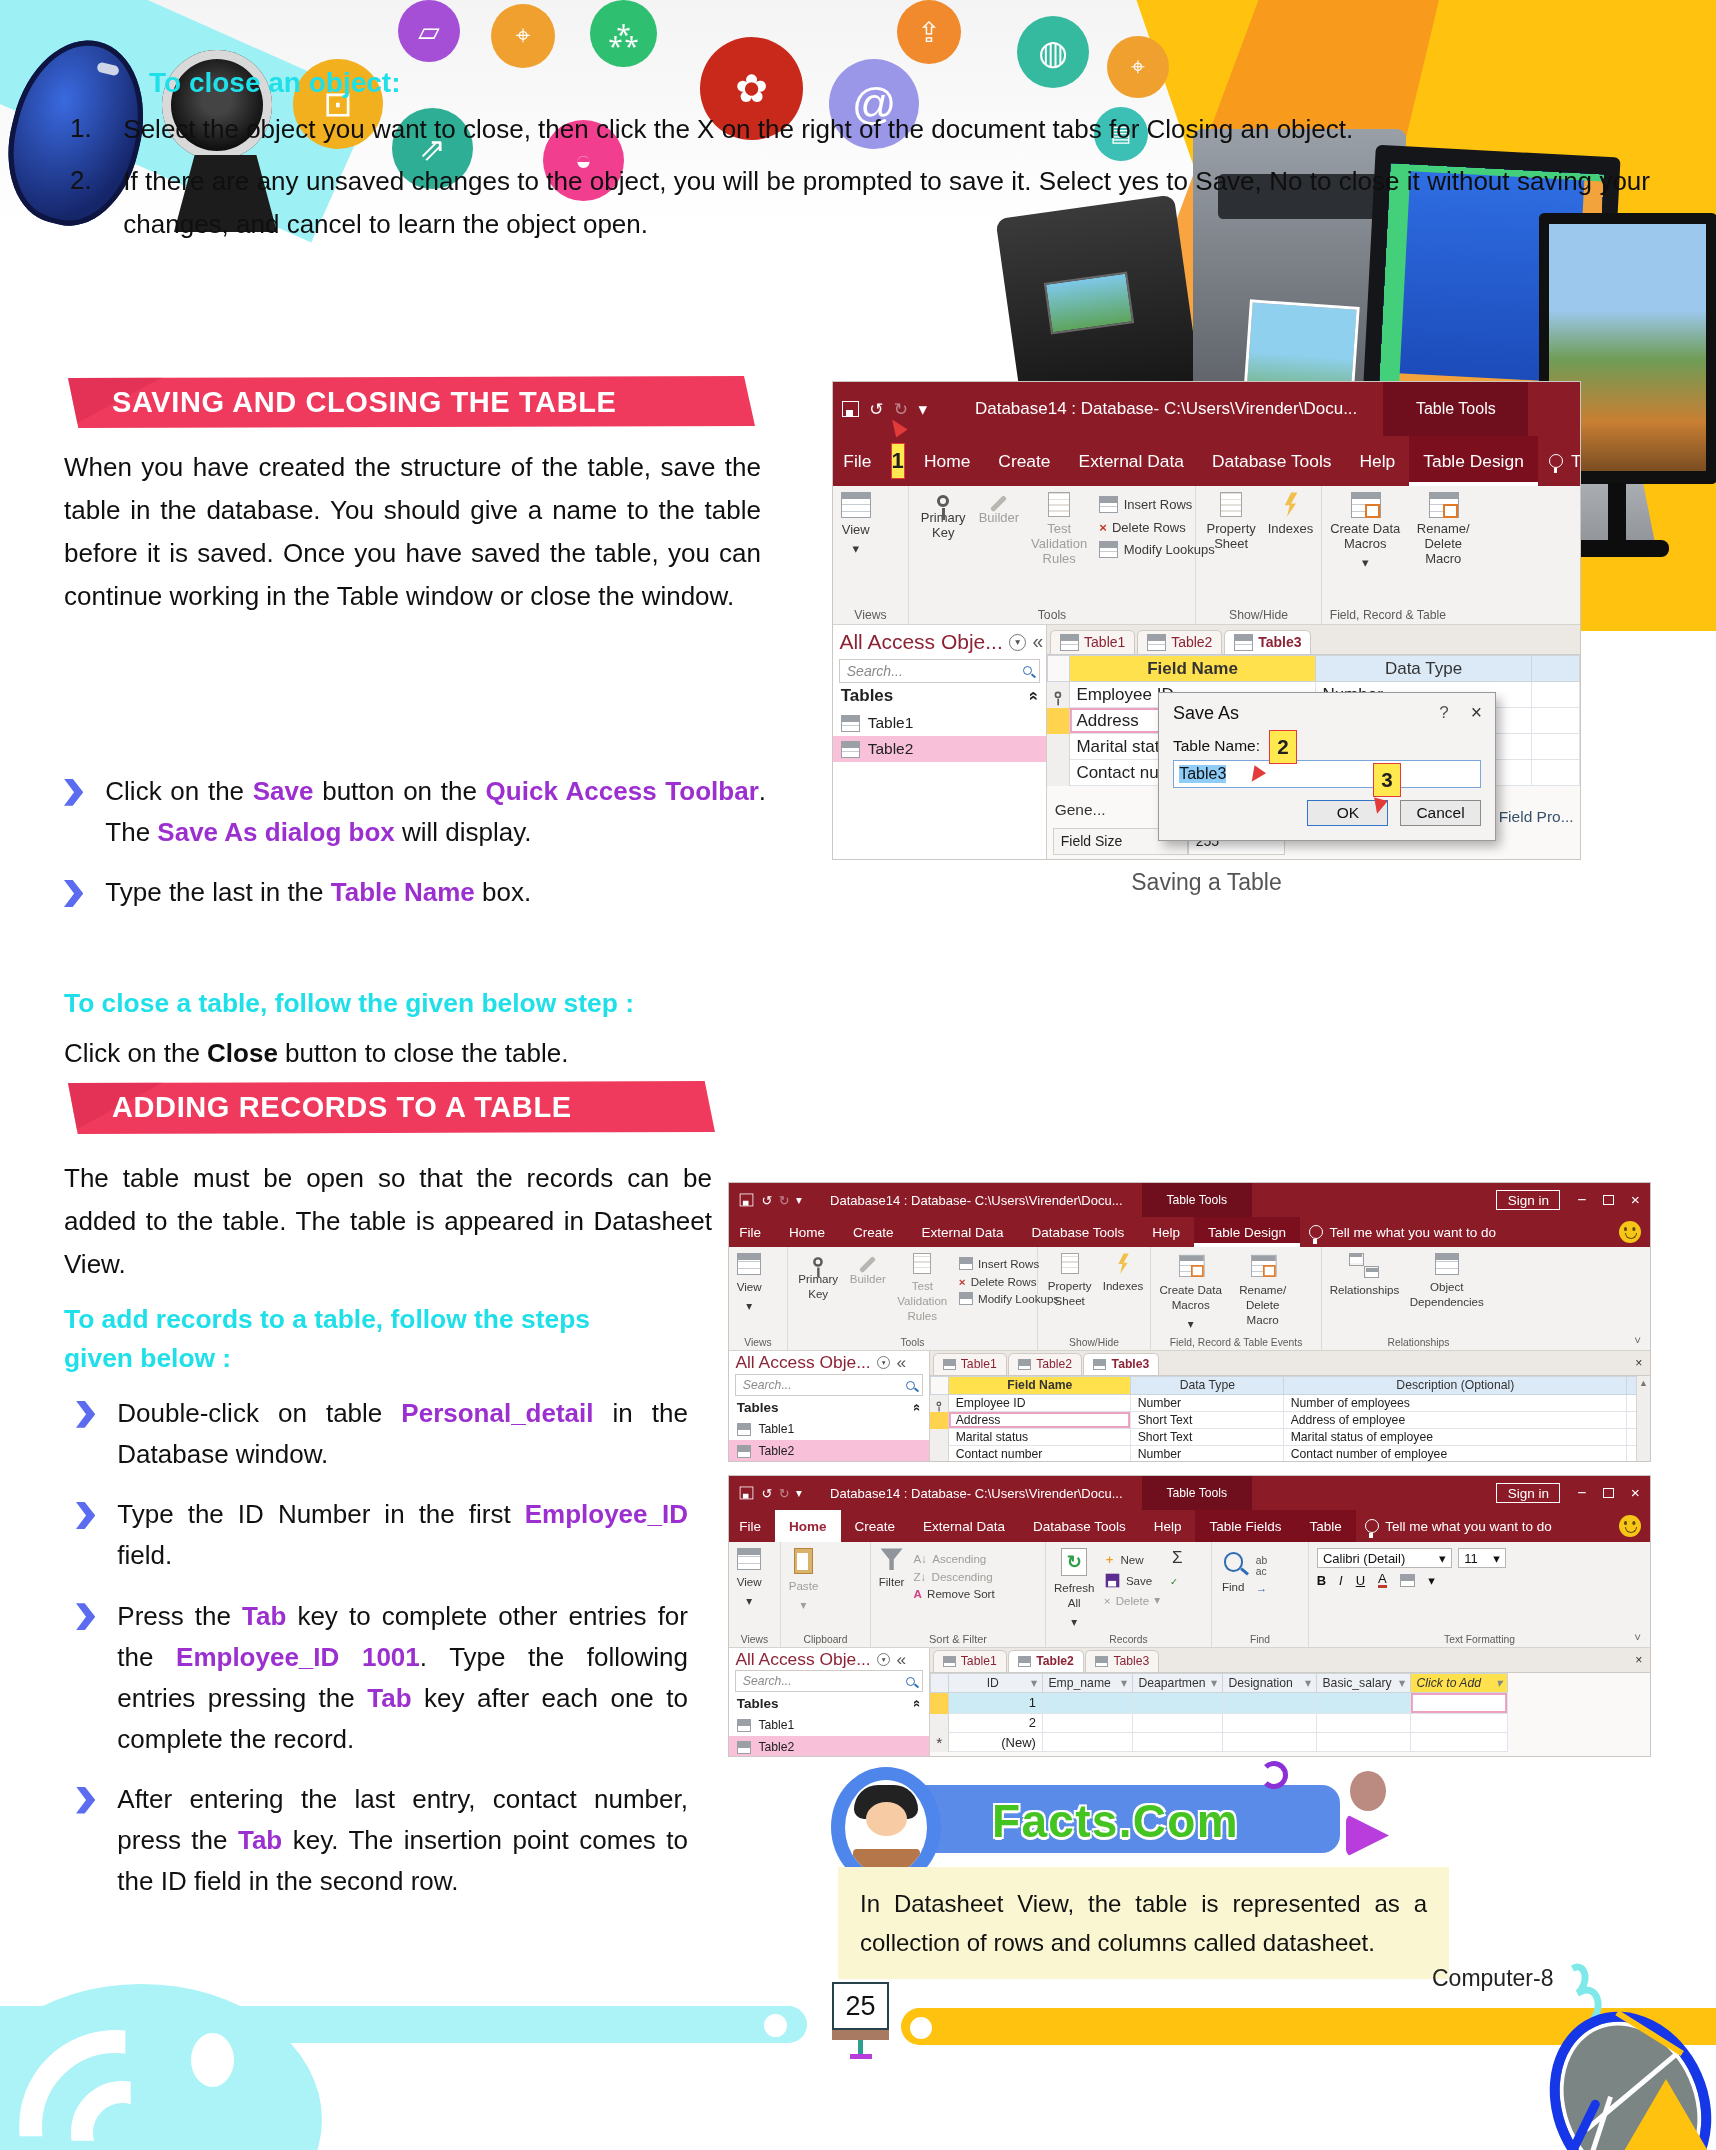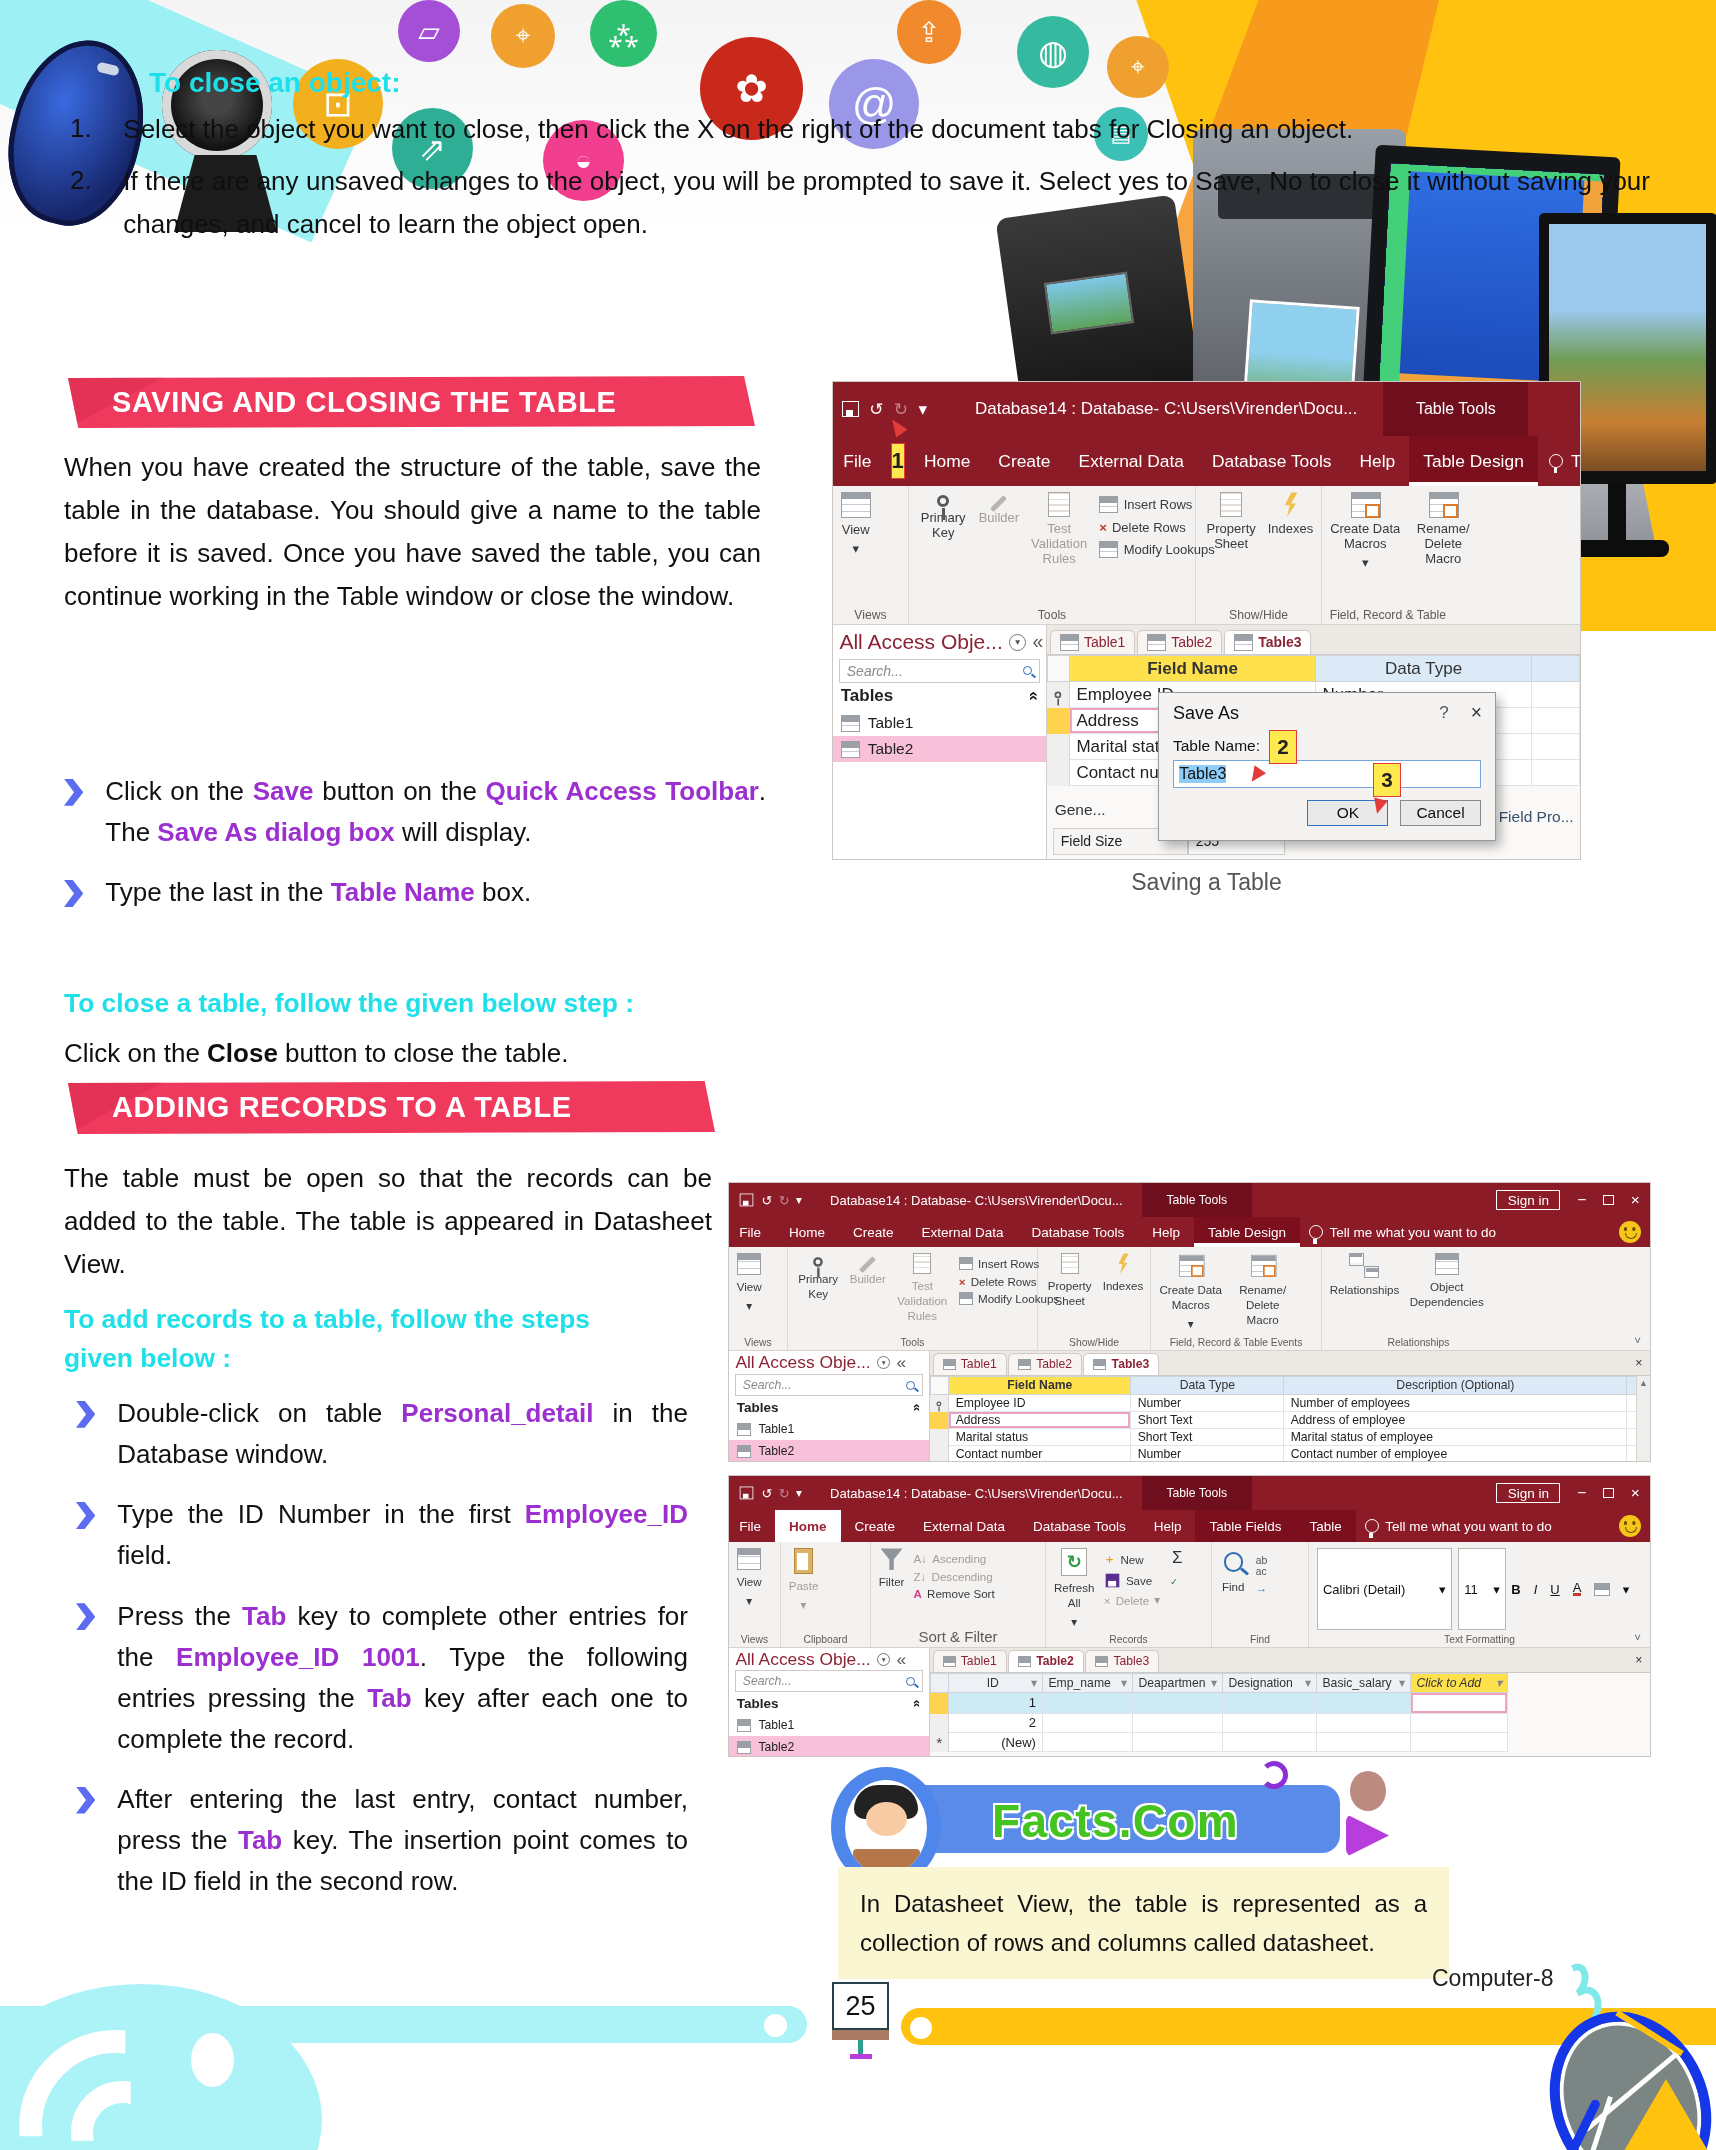--- a/index.html
+++ b/index.html
@@ -690,21 +690,21 @@
             </div>
           <div class="srow gray" style="font-size:11.6px">
               <span>Z↓</span>
               <span>Descending</span>
             </div>
           <div class="srow" style="font-size:11.6px">
               <span style="color:#d0428a;font-weight:bold">A</span>
               <span>Remove Sort</span>
             </div>
         </div>
-        <div class="grp-label" style="font-size:15px">Sort &amp; Filter</div>
+        <div class="grp-label" style="font-size:11px">Sort &amp; Filter</div>
       </div>
       <div class="grp" style="width:166px;padding-bottom:17px">
         <div class="bb" style="font-size:11.6px">
             <span class="i-refresh">↻</span>
             <span style="width:41px">Refresh All</span>
             <span>▾</span>
           </div>
         <div class="stack" style="gap:4.5px">
           <div class="srow" style="font-size:11.6px">
               <span style="color:#e8a020;font-weight:bold">＋</span>
@@ -728,21 +728,21 @@
         <div class="bb" style="font-size:11.6px">
             <span class="i-find"></span>
             <span>Find</span>
           </div>
         <div class="stack" style="gap:4.5px;padding-top:6.4px">
           <span style="font-size:10.3px;color:#555">ab<br>ac</span>
           <span style="color:#2e6db4;font-size:11.6px">→</span>
         </div>
         <div class="grp-label" style="font-size:10.3px">Find</div>
       </div>
-      <div class="grp" style="flex:1;border-right:none;padding-bottom:17px;flex-direction:row;gap:5.2px">
+      <div class="grp" style="flex:1;border-right:none;padding-bottom:17px;flex-direction:column;gap:5.2px">
         <div style="display:flex;gap:6.4px">
           <span class="combo" style="width:135px">
               <span style="flex:1">Calibri (Detail)</span>
               <span>▾</span>
             </span>
           <span class="combo" style="width:48px">
               <span style="flex:1">11</span>
               <span>▾</span>
             </span>
         </div>

